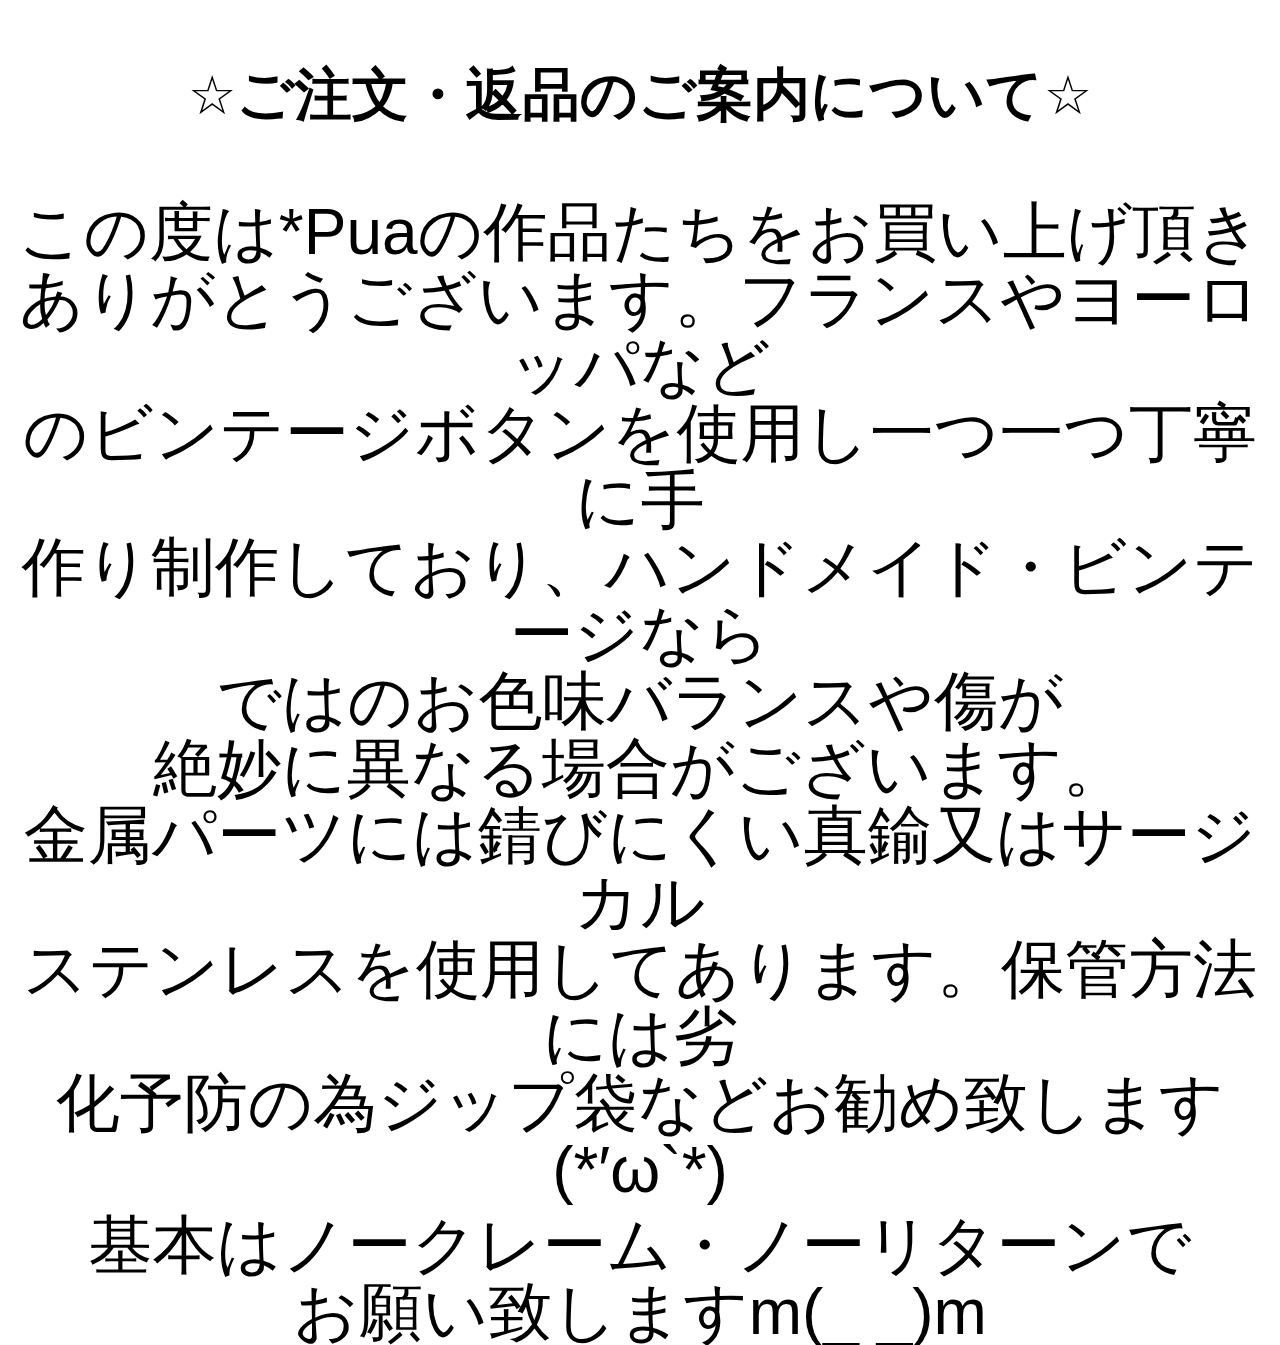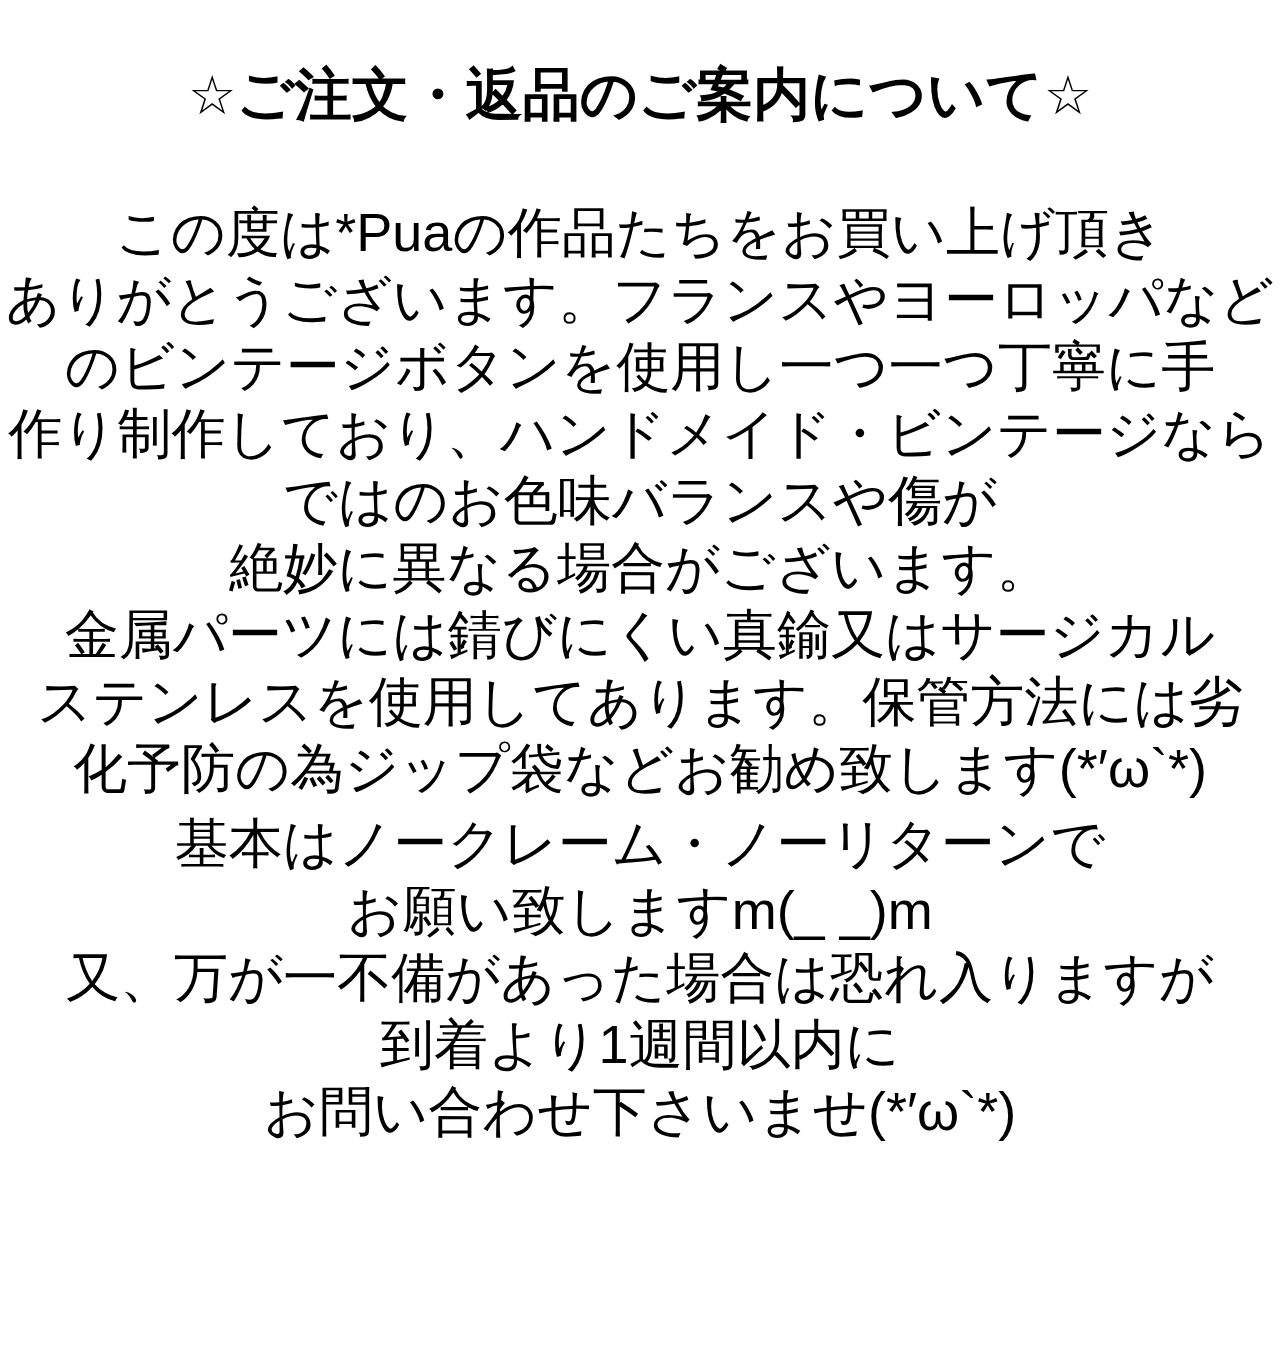--- a/index.html
+++ b/index.html
@@ -24,21 +24,21 @@
     font-weight: bold;
     letter-spacing: 0;
     white-space: nowrap;
   }
   .page-title .star {
     font-weight: normal;
     font-size: 54px;
   }
   .para {
     white-space: pre-line;
-    font-size: 54px;
+    font-size: 64px;
     line-height: 67px;
     letter-spacing: 0;
   }
   .intro-paragraph {
     margin-top: 68px;
   }
   .returns-heading {
     margin-top: 85px;
     font-size: 55px;
     line-height: 67px;

